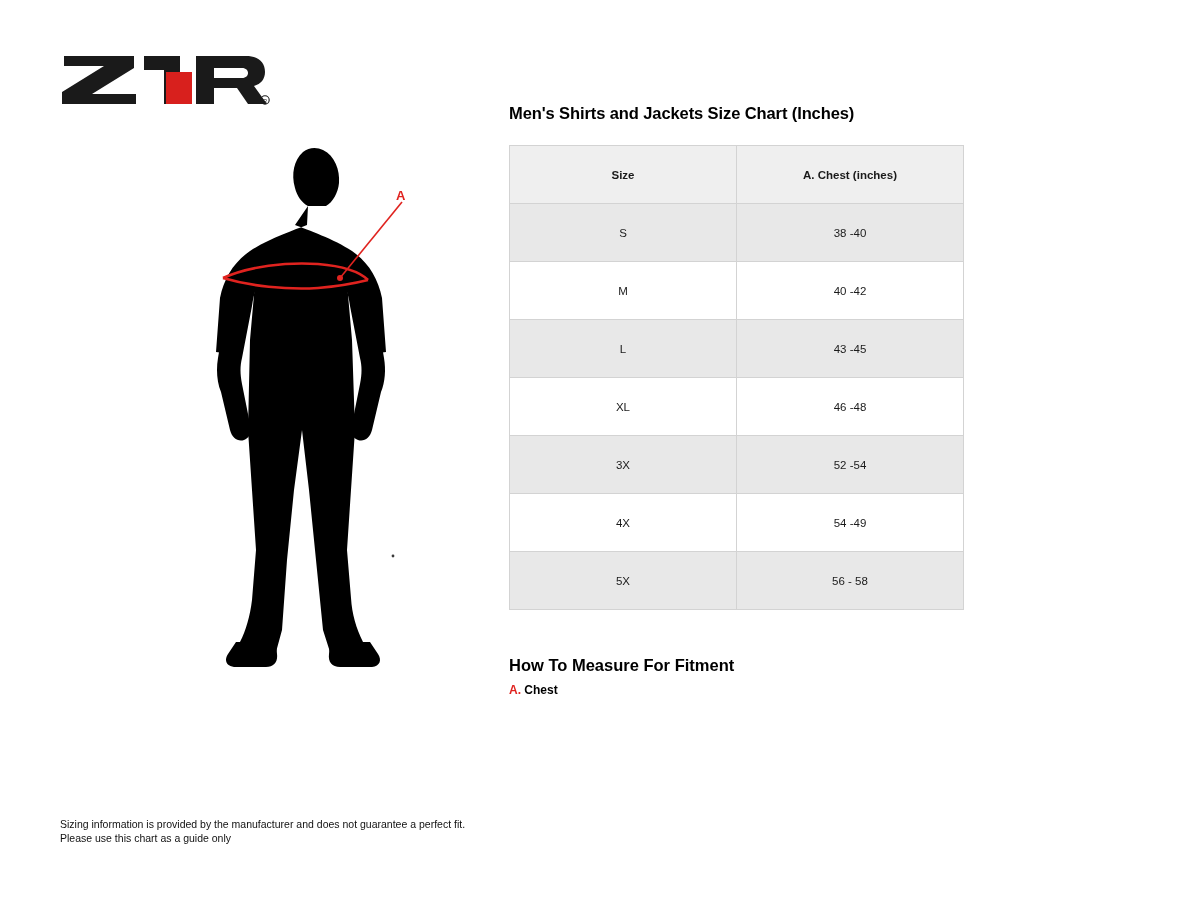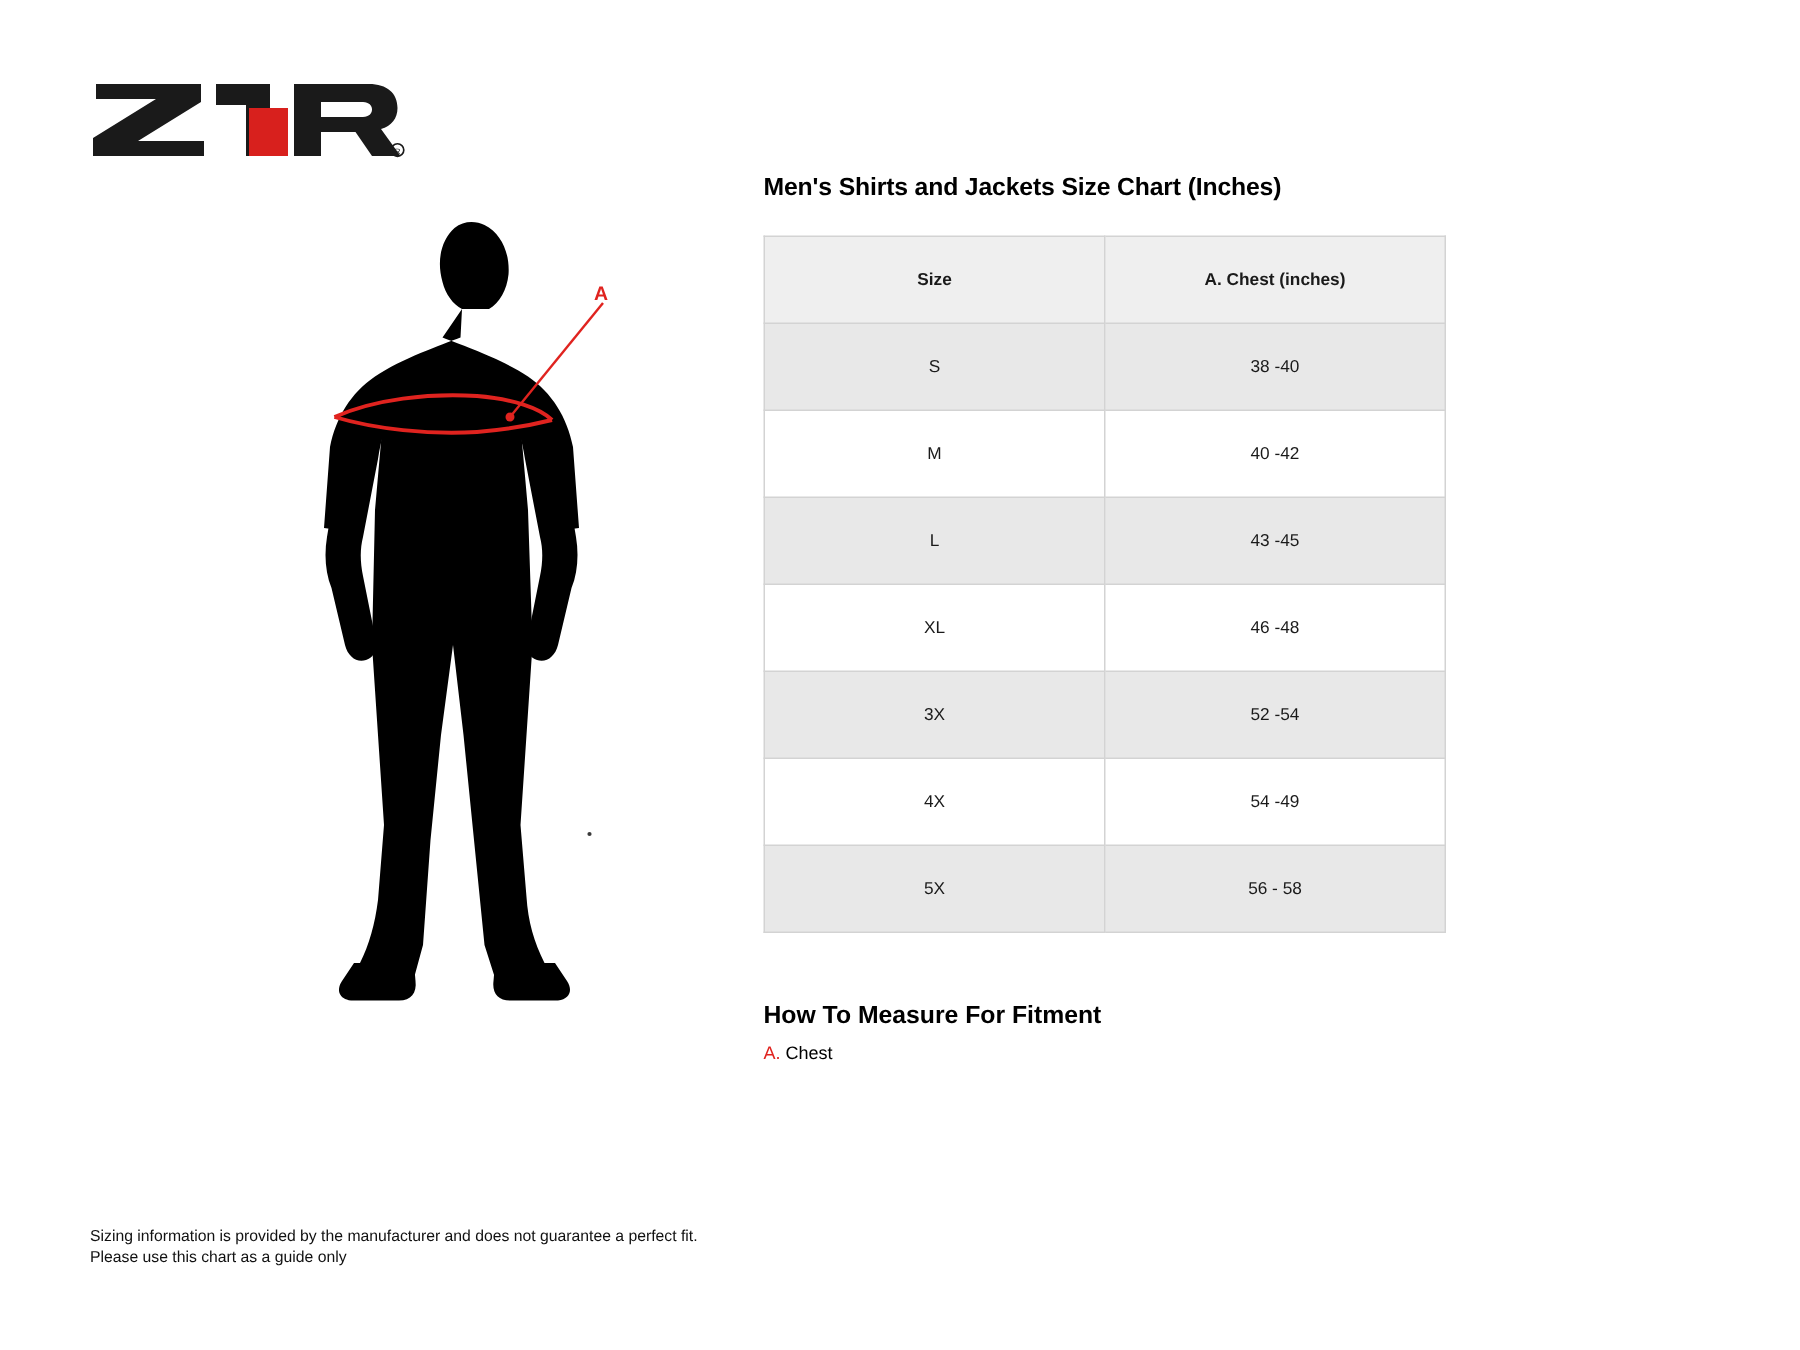--- a/index.html
+++ b/index.html
@@ -40,21 +40,21 @@
     font-size: 13px;
     font-weight: bold;
     color: #e0231f;
     letter-spacing: 0.2px;
   }
 
   
   .right-col {
     position: absolute;
     left: 509px;
-    top: 116px;
+    top: 104px;
     width: 476px;
   }
   .chart-title {
     font-size: 16.5px;
     font-weight: bold;
     color: #000;
     margin: 0 0 22px 0;
     letter-spacing: -0.1px;
   }
 
@@ -91,21 +91,21 @@
   .howto {
     margin-top: 46px;
   }
   .howto-title {
     font-size: 16.5px;
     font-weight: bold;
     margin: 0 0 8px 0;
   }
   .howto-item-head {
     font-size: 12px;
-    font-weight: normal;
+    font-weight: bold;
     margin-bottom: 14px;
   }
   .howto-item-head .letter {
     color: #e0231f;
   }
   .howto-body {
     font-size: 11.7px;
     line-height: 14.6px;
     color: #111;
     max-width: 300px;

